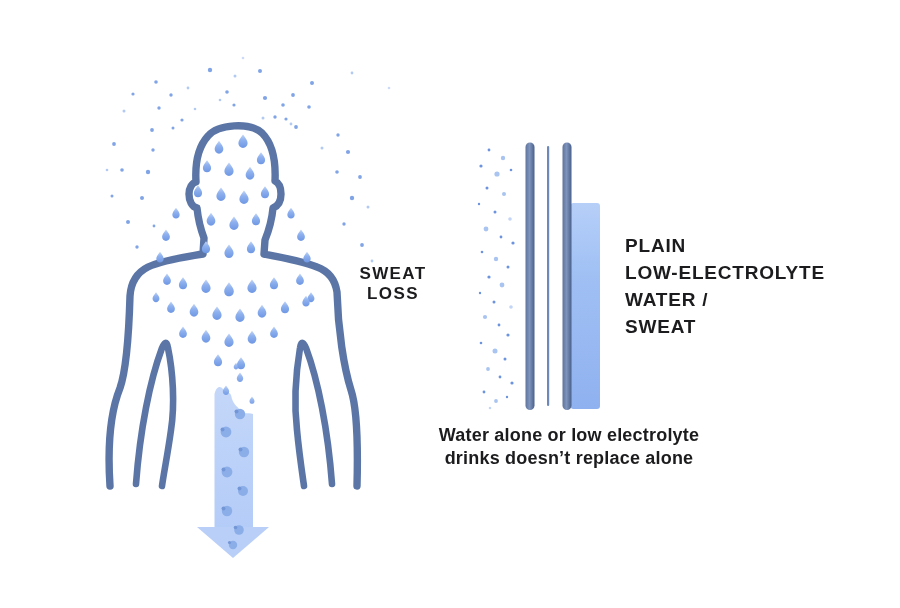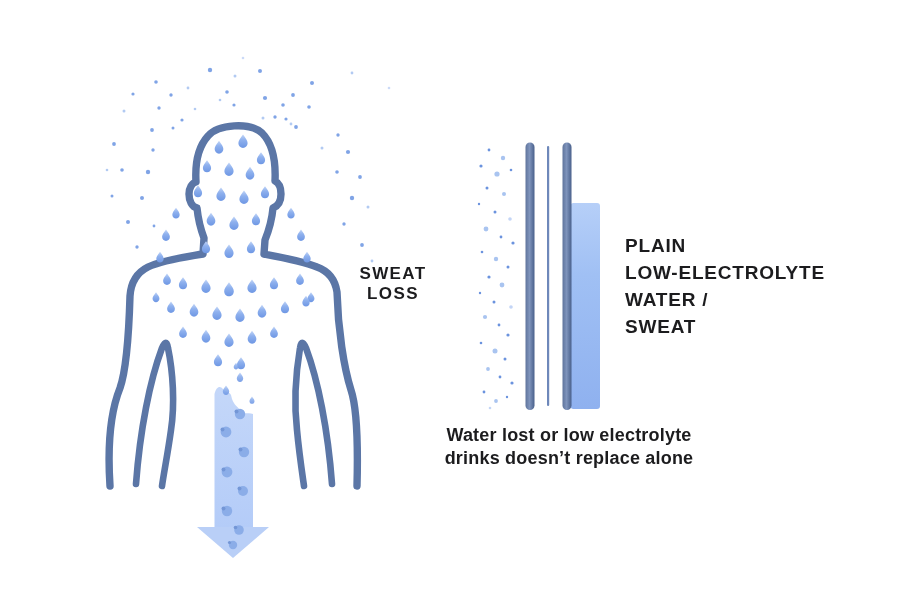--- a/index.html
+++ b/index.html
@@ -275,17 +275,17 @@
   </div>
 
   <div class="label intake">
     <div>PLAIN</div>
     <div>LOW-ELECTROLYTE</div>
     <div>WATER /</div>
     <div>SWEAT</div>
   </div>
 
   <div class="label caption">
-    <div>Water lost or low electrolyte</div>
+    <div>Water alone or low electrolyte</div>
     <div>drinks doesn’t replace alone</div>
   </div>
 
 </div>
 
 </body></html>

